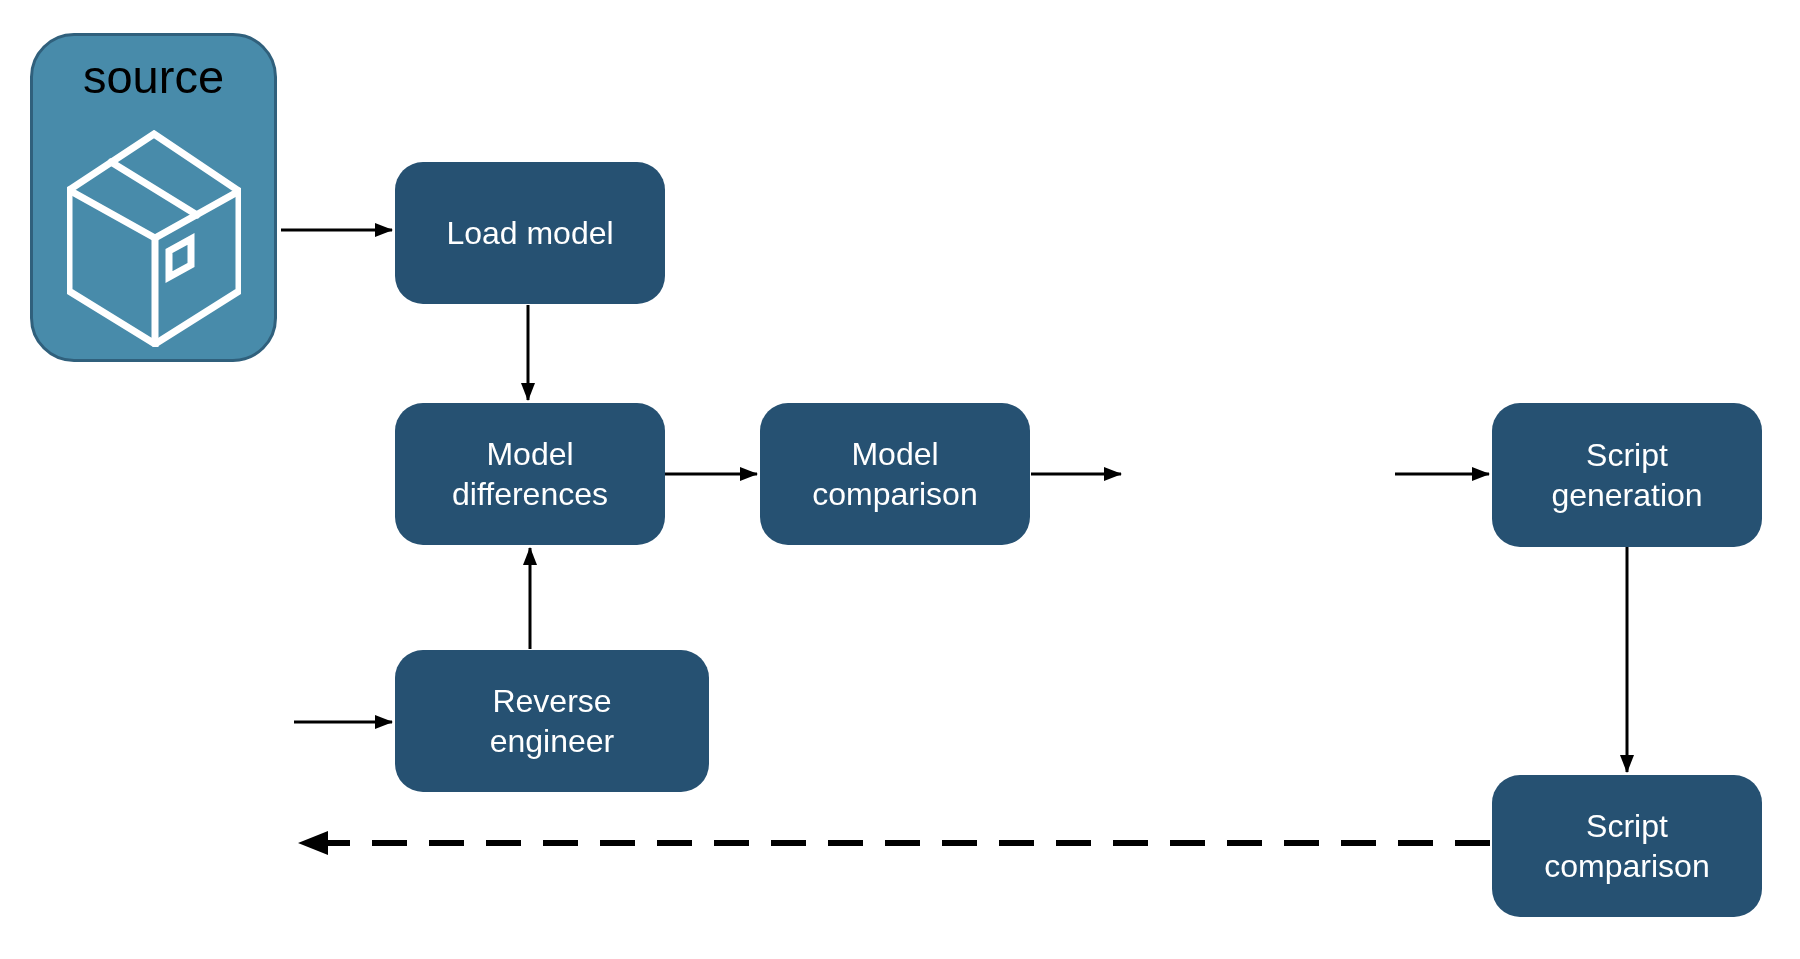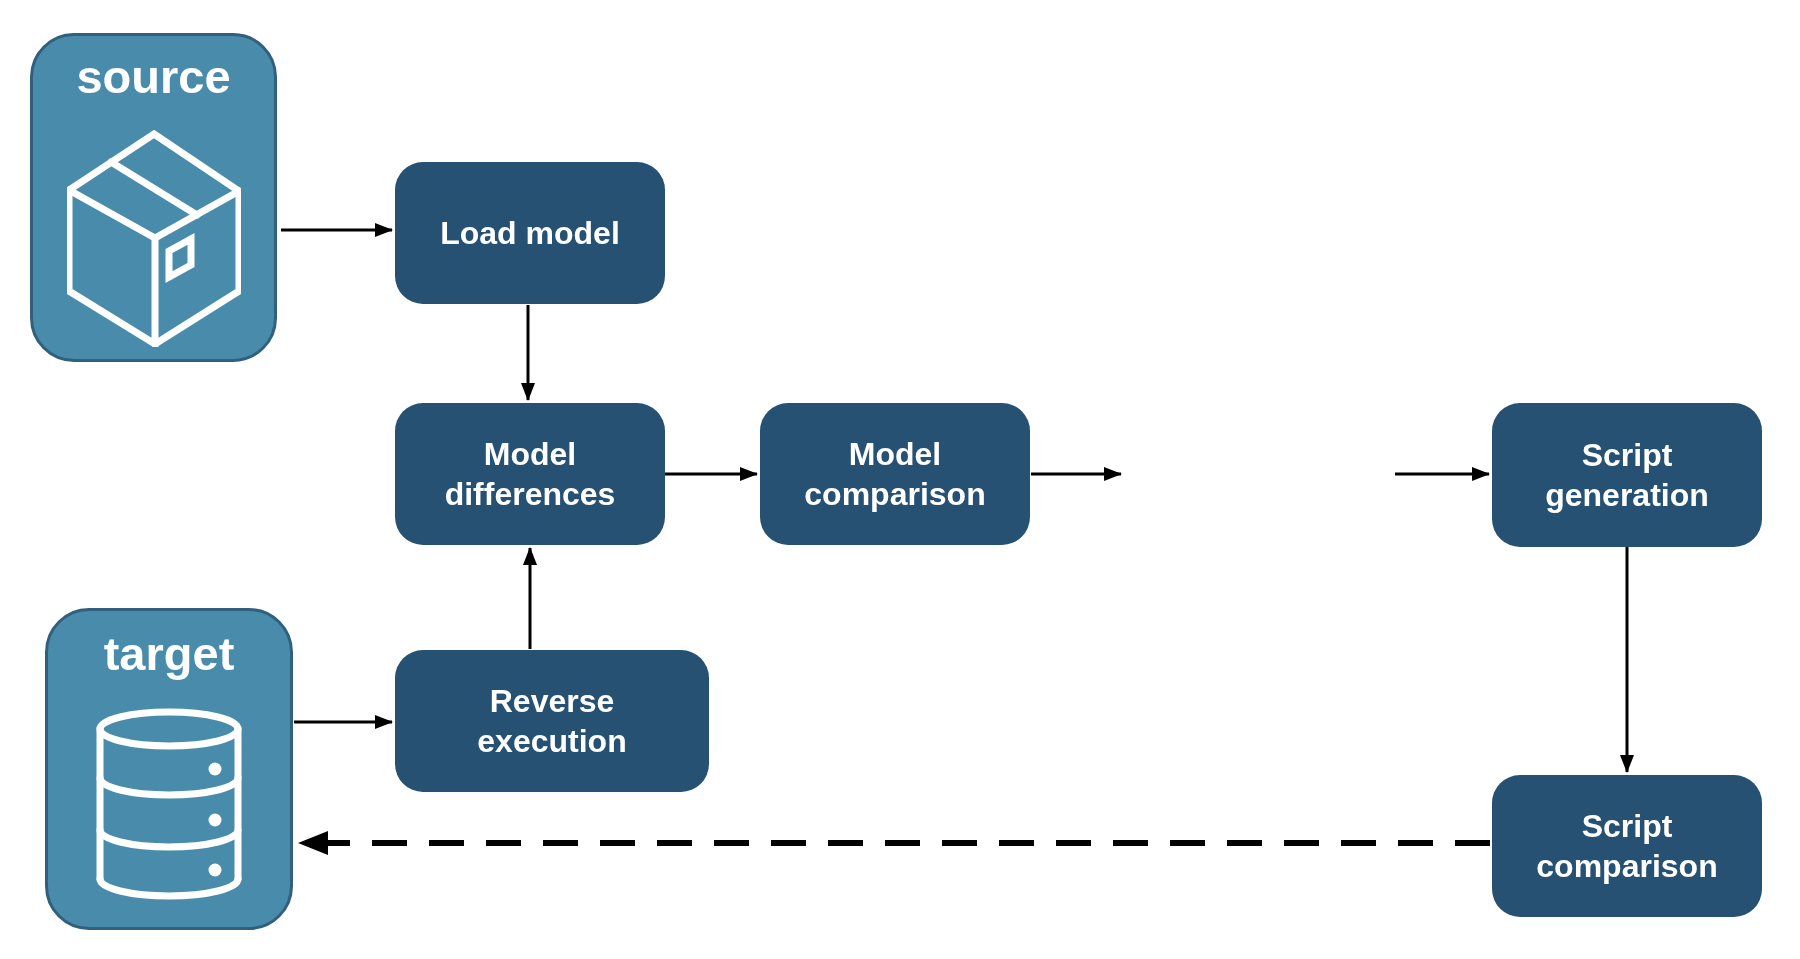--- a/index.html
+++ b/index.html
@@ -4,28 +4,28 @@
 <style>
   html,body{margin:0;padding:0;background:#ffffff;}
   .stage{
     position:relative;width:1800px;height:959px;background:#ffffff;overflow:hidden;
     font-family:"Liberation Sans", sans-serif;
   }
   .edges{position:absolute;left:0;top:0;width:1800px;height:959px;pointer-events:none;}
   .node{
     position:absolute;background:#265172;border-radius:28px;color:#ffffff;
     display:flex;flex-direction:column;align-items:center;justify-content:center;
-    font-size:32px;line-height:1.26;text-align:center;font-weight:bold;
+    font-size:32px;line-height:1.26;text-align:center;
   }
   .node span{display:block;}
   .endpoint{
     position:absolute;background:#488BAA;border:3px solid #30607C;border-radius:44px;
     box-sizing:border-box;display:flex;flex-direction:column;align-items:center;
   }
-  .ep-label{color:#ffffff;font-weight:700;font-size:47px;line-height:1.15;}
+  .ep-label{color:#000000;font-weight:400;font-size:47px;line-height:1.15;}
   .ep-icon{display:block;}
   #ep-source .ep-label{margin-top:14px;}
   #ep-source .ep-icon{margin-top:26px;}
   #ep-target .ep-label{margin-top:16px;}
   #ep-target .ep-icon{margin-top:27px;}
 </style>
 </head>
 <body>
 
 <div class="stage">
@@ -54,34 +54,20 @@
     <div class="ep-label">source</div>
     <svg class="ep-icon" width="174" height="217" viewBox="0 0 174 217" fill="none" stroke="#ffffff" stroke-width="7" stroke-linecap="round" stroke-linejoin="miter">
       <path d="M87 4 L172 61 L88 108 L2 60 Z"></path>
       <path d="M2 60 L2 161 L88 214 L88 108"></path>
       <path d="M172 61 L172 161 L88 214"></path>
       <path d="M44 32 L130 85"></path>
       <path d="M102 121 L124 109 L124 135 L102 147 Z"></path>
     </svg>
   </div>
 
-  <div class="endpoint" id="ep-target" style="left:45px;top:608px;width:248px;height:322px">
-    <div class="ep-label">target</div>
-    <svg class="ep-icon" width="146" height="194" viewBox="0 0 146 194" fill="none" stroke="#ffffff" stroke-width="7" stroke-linecap="round">
-      <ellipse cx="73" cy="21" rx="69" ry="17"></ellipse>
-      <path d="M4 21 L4 171"></path>
-      <path d="M142 21 L142 171"></path>
-      <path d="M4 171 A69 17 0 0 0 142 171"></path>
-      <path d="M4 70 A69 17 0 0 0 142 70"></path>
-      <path d="M4 122 A69 17 0 0 0 142 122"></path>
-      <circle cx="119" cy="61" r="6.5" fill="#ffffff" stroke="none"></circle>
-      <circle cx="119" cy="112" r="6.5" fill="#ffffff" stroke="none"></circle>
-      <circle cx="119" cy="162" r="6.5" fill="#ffffff" stroke="none"></circle>
-    </svg>
-  </div>
 
   <div class="node" style="left:395px;top:162px;width:270px;height:142px">
     <span>Load model</span>
     <span></span>
   </div>
 
   <div class="node" style="left:395px;top:403px;width:270px;height:142px">
     <span>Model</span>
     <span>differences</span>
   </div>
@@ -92,21 +78,21 @@
   </div>
 
 
   <div class="node" style="left:1492px;top:403px;width:270px;height:144px">
     <span>Script</span>
     <span>generation</span>
   </div>
 
   <div class="node" style="left:395px;top:650px;width:314px;height:142px">
     <span>Reverse</span>
-    <span>execution</span>
+    <span>engineer</span>
   </div>
 
   <div class="node" style="left:1492px;top:775px;width:270px;height:142px">
     <span>Script</span>
     <span>comparison</span>
   </div>
 
 </div>
 
 </body></html>

